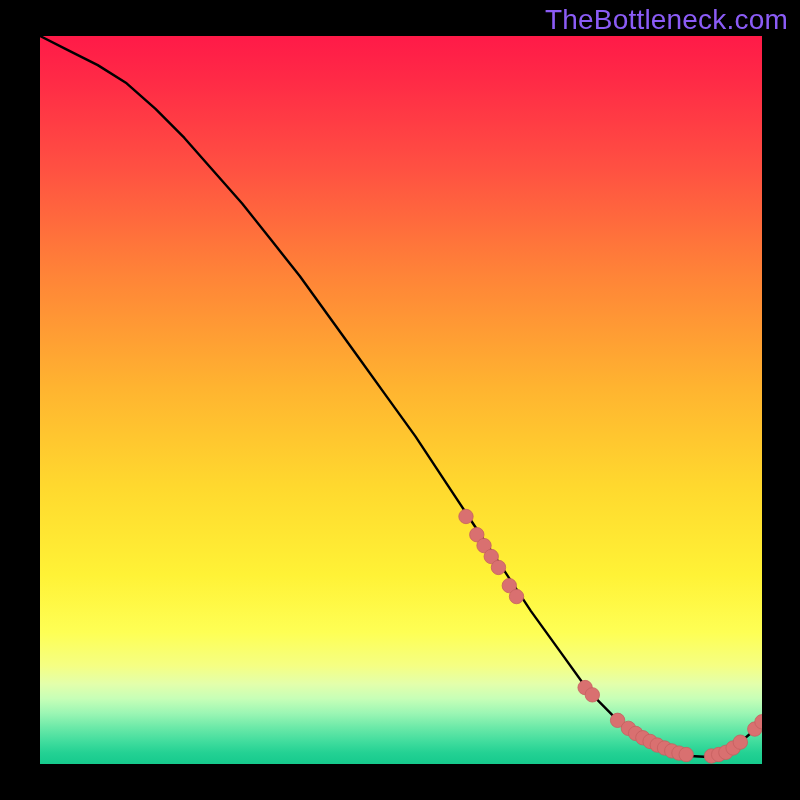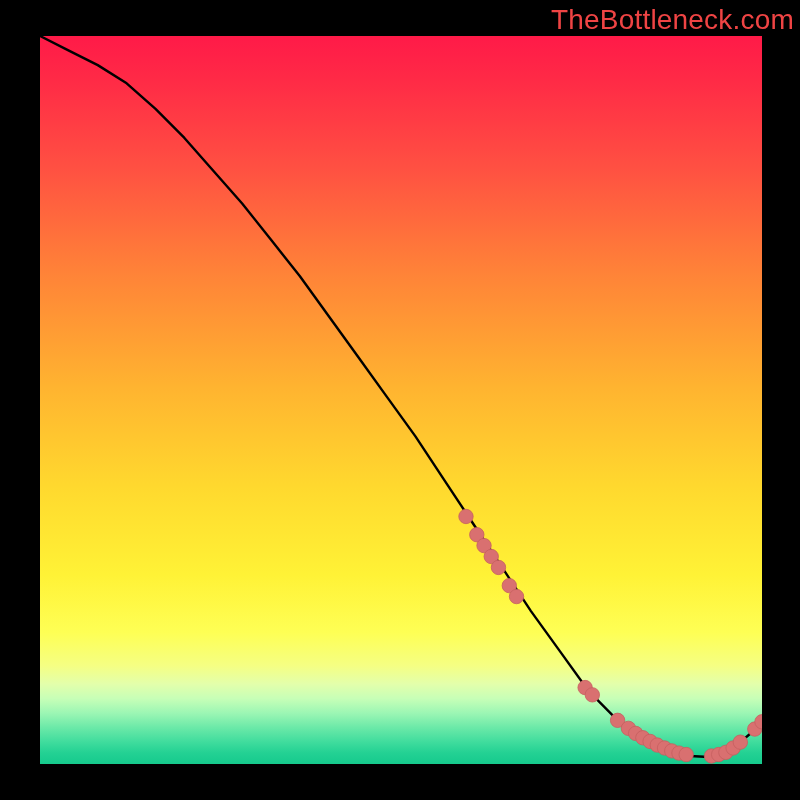--- a/index.html
+++ b/index.html
@@ -13,22 +13,22 @@
   }
   .frame {
     position: relative;
     width: 800px;
     height: 800px;
     background: #000;
   }
   .watermark {
     position: absolute;
     top: 4px;
-    right: 6px;
-    color: #ef4444;
+    right: 12px;
+    color: #8b5cf6;
     font-size: 28px;
     font-weight: 400;
     letter-spacing: 0.2px;
     user-select: none;
   }
   .plot-area {
     position: absolute;
     left: 40px;
     top: 36px;
     width: 722px;

